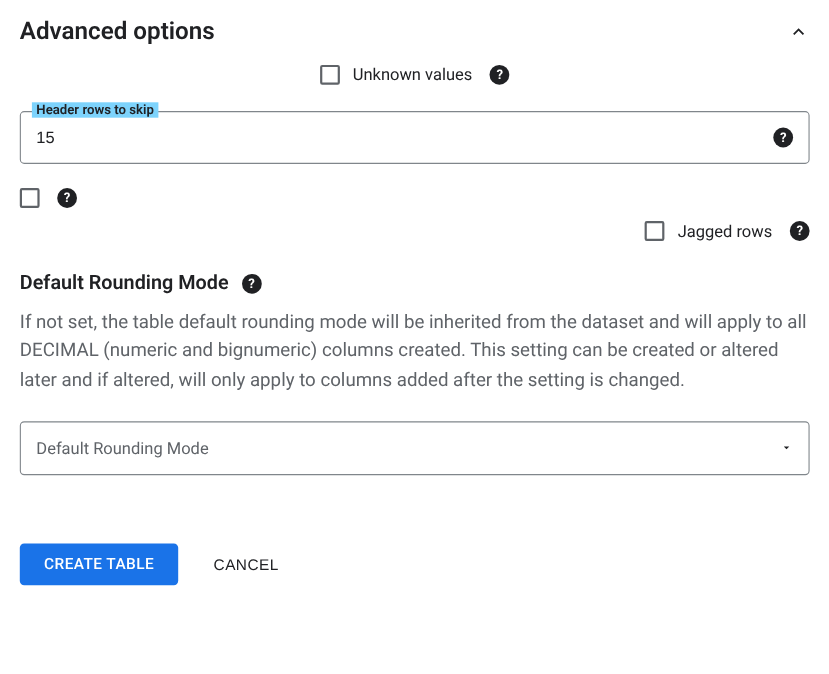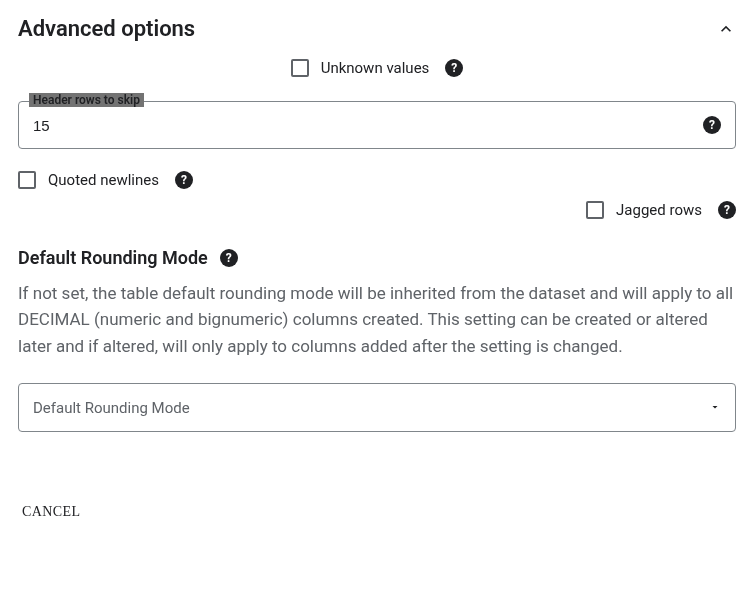--- a/index.html
+++ b/index.html
@@ -81,21 +81,21 @@
       padding: 14px 14px;
       margin-top: 24px;
       margin-bottom: 22px;
       display: flex;
       align-items: center;
     }
     .outlined-field-label {
       position: absolute;
       top: -9px;
       left: 10px;
-      background: #737373;
+      background: #7dd3fc;
       padding: 0 4px;
       font-size: 12px;
       font-weight: 600;
       color: #202124;
     }
     .outlined-field-input {
       border: none;
       outline: none;
       font-size: 15px;
       color: #202124;
@@ -160,21 +160,21 @@
       font-family: inherit;
     }
     .text-button {
       background: none;
       border: none;
       color: #202124;
       font-size: 14px;
       font-weight: 500;
       letter-spacing: 0.4px;
       cursor: pointer;
-      font-family: Liberation Serif, serif;
+      font-family: Liberation Sans, sans-serif;
       padding: 10px 4px;
     }
     .gap-after-checkbox-group {
       margin-bottom: 4px;
       justify-content: center;
     }
   </style>
 </head>
 <body>
 
@@ -194,21 +194,20 @@
 </div>
 
 <div class="outlined-field">
   <span class="outlined-field-label">Header rows to skip</span>
   <input class="outlined-field-input" type="text" value="15" style="">
   <span class="help-icon">?</span>
 </div>
 
 <div class="checkbox-row">
   <div class="checkbox"></div>
-  <span class="checkbox-label">Quoted newlines</span>
   <span class="help-icon">?</span>
 </div>
 
 <div class="checkbox-row">
   <div class="checkbox"></div>
   <span class="checkbox-label">Jagged rows</span>
   <span class="help-icon">?</span>
 </div>
 
 <div class="subsection-header">
@@ -221,14 +220,15 @@
 <div class="select-field">
   <span class="select-value">Default Rounding Mode</span>
   <span class="dropdown-icon">
     <svg viewBox="0 0 24 24">
         <path d="M7 10l5 5 5-5z"></path>
       </svg>
   </span>
 </div>
 
 <div class="action-bar">
+  <button class="primary-button">CREATE TABLE</button>
   <button class="text-button">CANCEL</button>
 </div>
 
 </body></html>

